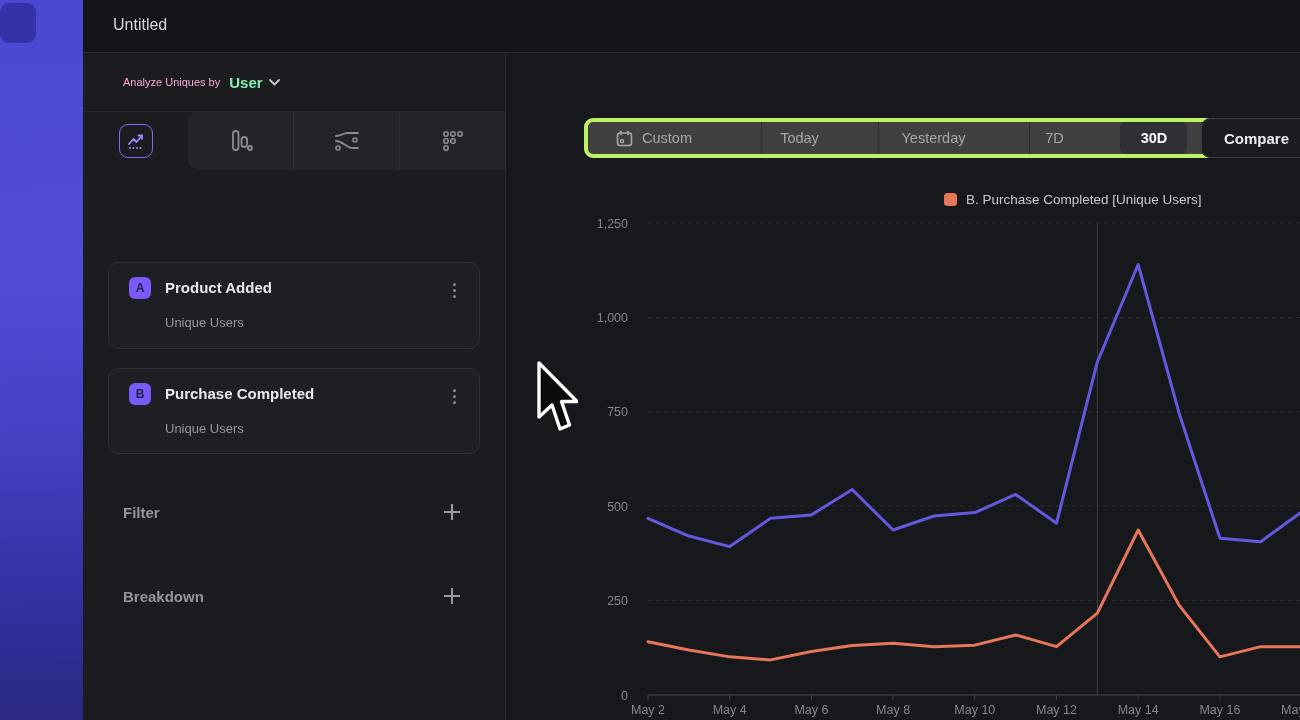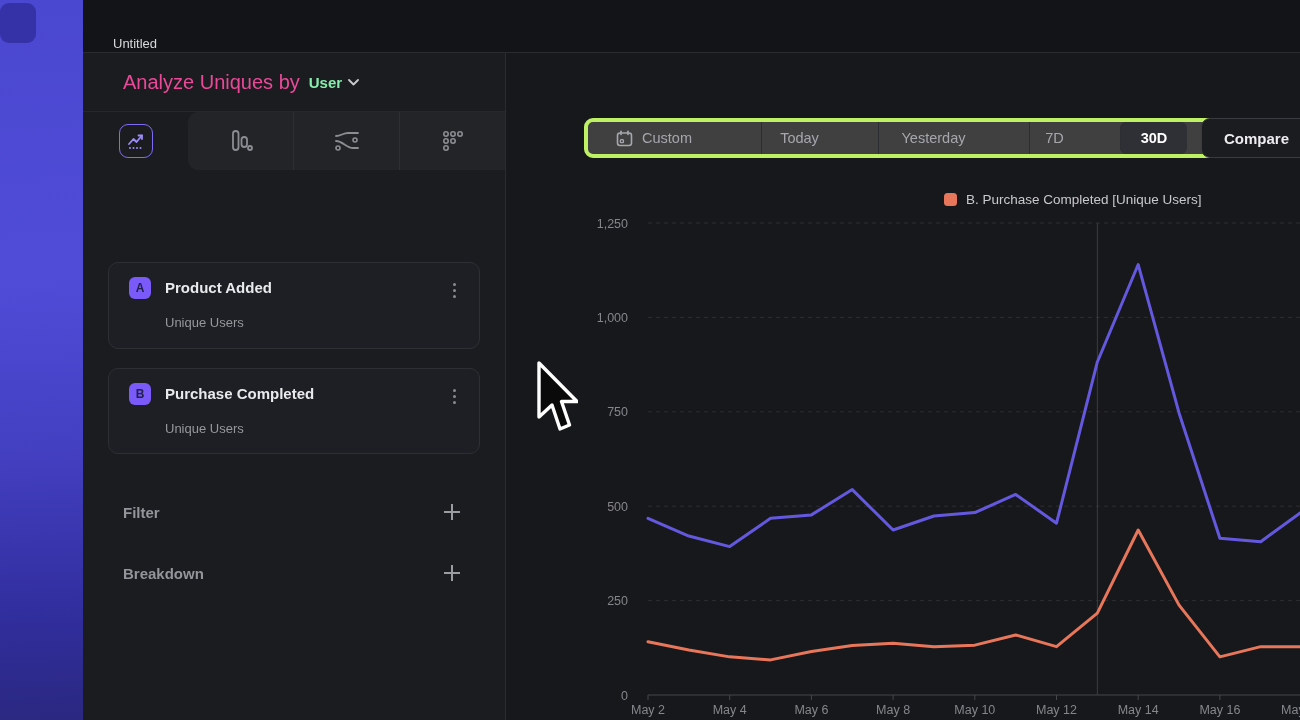--- a/index.html
+++ b/index.html
@@ -9,28 +9,28 @@
 
   
   .gradient-strip { position:absolute; left:0; top:0; width:83px; height:720px;
     background:linear-gradient(178deg,#4a47d0 0%, #504cd8 38%, #4440c2 62%, #312e9e 85%, #2a2880 100%); }
   .corner-chip { position:absolute; left:0; top:3px; width:36px; height:40px; border-radius:9px;
     background:#312fa0; opacity:.85; }
 
   
   .topbar { position:absolute; left:83px; top:0; width:1217px; height:53px;
     background:#131418; border-bottom:1px solid #2a2b2f; }
-  .topbar .title { position:absolute; left:30px; top:16px; font-size:13px; color:#d8d9db;margin-top:20px; }
+  .topbar .title { position:absolute; left:30px; top:16px; font-size:16px; color:#d8d9db; }
 
   
   .sidebar { position:absolute; left:83px; top:53px; width:423px; height:667px;
     background:#1b1c20; border-right:1px solid #2a2b2f; }
   .analyze-row { position:absolute; left:0; top:0; width:100%; height:59px;
     border-bottom:1px solid #26272b; display:flex; align-items:center; padding-left:40px; gap:9px; }
-  .analyze-label { font-size:20px; color:#ec4899; }
+  .analyze-label { font-size:11px; color:#f9a8d4; }
   .analyze-value { font-size:15px; font-weight:bold; color:#86efac; display:flex; align-items:center; gap:6px; }
 
   .tab-row { position:absolute; left:0; top:59px; width:100%; height:58px; display:flex; }
   .tab-selected-cell { width:105px; display:flex; align-items:center; justify-content:center; }
   .tab-group { flex:1; background:#232428; border-radius:10px 0 0 10px; display:flex; }
   .tab-cell { flex:1; display:flex; align-items:center; justify-content:center; cursor:pointer; }
   .tab-cell + .tab-cell { border-left:1px solid #2e2f34; }
   .sel-icon-box { width:34px; height:34px; border:1.5px solid #7f6cf6; border-radius:9px;
     display:flex; align-items:center; justify-content:center; background:#1b1c20; }
 
@@ -167,21 +167,21 @@
           <i></i>
           <i></i>
         </span>
     </div>
 
     <div class="section-row" style="top:450px;text-align:center;">
       <span class="section-title">Filter</span>
       <span class="plus-btn"></span>
     </div>
 
-    <div class="section-row" style="top:511px;">
+    <div class="section-row" style="top:534px;">
       <span class="section-title">Breakdown</span>
       <span class="plus-btn"></span>
     </div>
   </div>
 
   <div class="main">
     <div class="toolbar">
       <div class="range-group" id="range-group">
           <div class="range-btn" style="width: 132px;">
             <svg width="17" height="17" viewBox="0 0 17 17">

